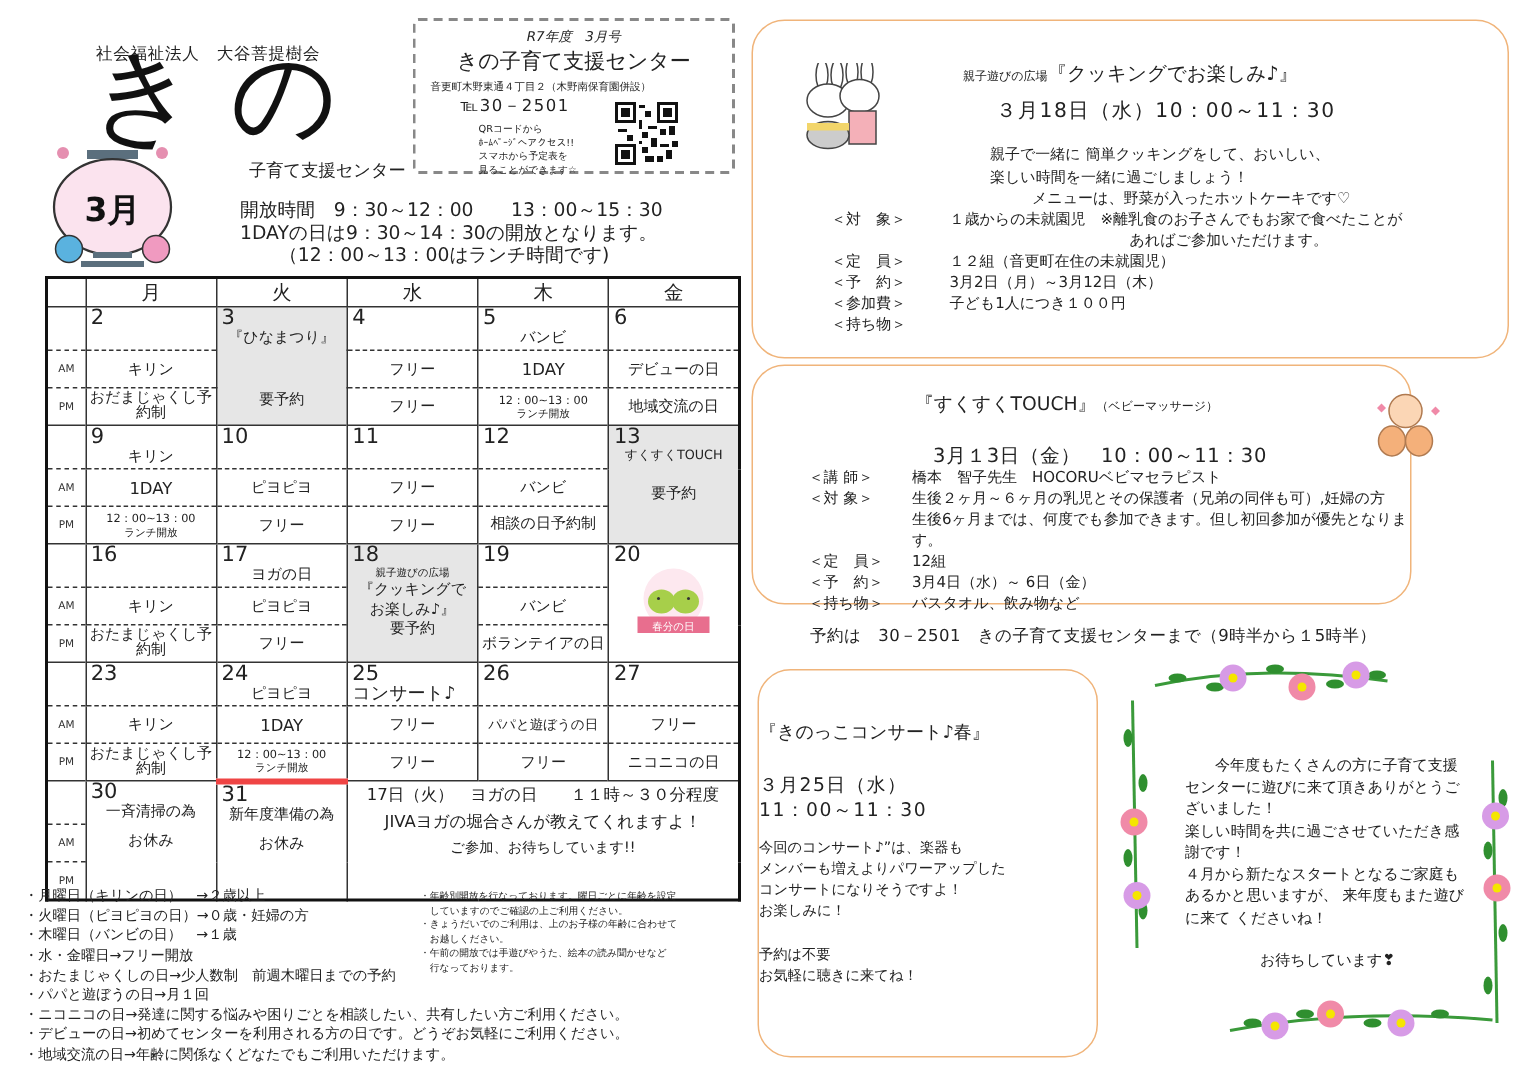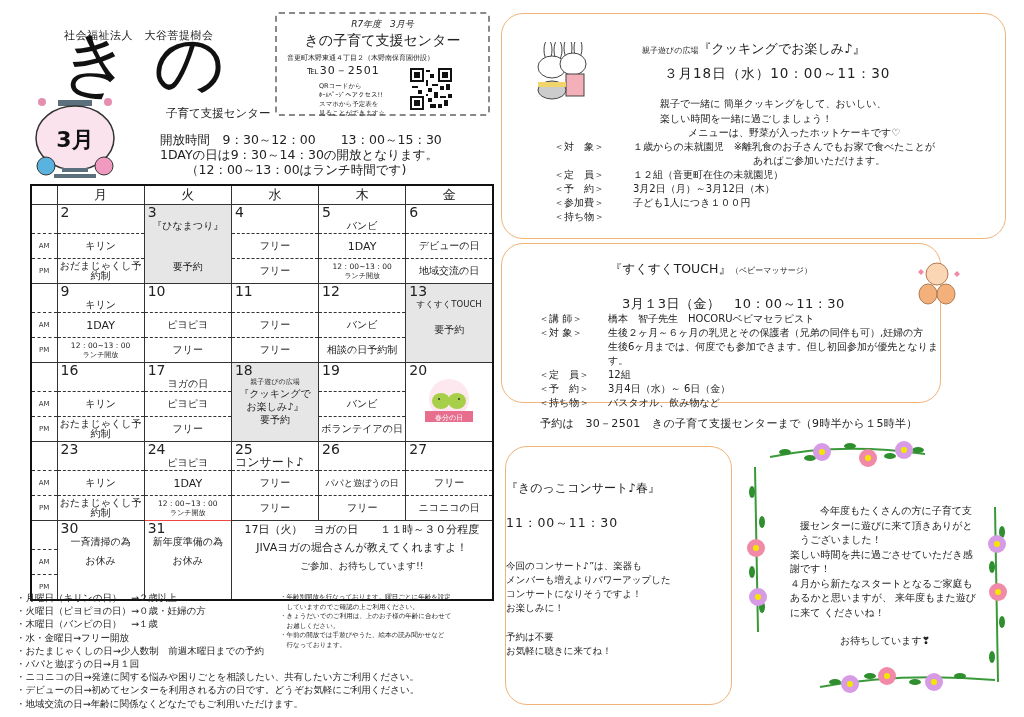--- a/index.html
+++ b/index.html
@@ -72,21 +72,21 @@
 
   .reserve { left: 540px; top: 416px; font-size: 11px; letter-spacing: 0.3px; }
 
   .b3 { position: absolute; left: 0; width: 100%; text-align: left; }
   .b3-head { top: 33px; font-size: 12px; }
   .b3-date { top: 67px; font-size: 12.5px; line-height: 17px; letter-spacing: 1px; }
   .b3-body { top: 112px; font-size: 9.5px; line-height: 14px; }
   .b3-note { top: 183px; font-size: 9.5px; line-height: 14px; }
 
   .thanks { left: 790px; top: 504px; width: 190px; font-size: 10px; line-height: 14.5px; }
-  .thanks .first { text-indent: 2em; margin-left: 10px; }
+  .thanks .first { text-indent: 2em; }
   .thanks .end { text-align: center; margin-top: 14px; }
   .vine { position: absolute; }
 </style>
 </head>
 <body>
 
 <div class="abs org">社会福祉法人　大谷菩提樹会</div>
 <div class="abs title-big">きの</div>
 
 <div class="abs lantern">
@@ -337,21 +337,21 @@
     <td>ニコニコの日</td>
   </tr>
 
   <tr class="daterow">
     <td></td>
     <td class="merged" rowspan="3" style="border-top:1px solid #333">
       <span class="dnum">30</span>
       <span class="dnote">一斉清掃の為</span>
       <span class="dnote" style="margin-top:6px">お休み</span>
     </td>
-    <td class="merged" rowspan="3" style="border-top:1px solid #ef4444">
+    <td class="merged" rowspan="3" style="border-top:4px solid #ef4444">
       <span class="dnum">31</span>
       <span class="dnote">新年度準備の為</span>
       <span class="dnote" style="margin-top:6px">お休み</span>
     </td>
     <td colspan="3" rowspan="3" class="notice" style="border-top:1px solid #333">
       <div>17日（火）　ヨガの日　　１１時～３０分程度</div>
       <div>JIVAヨガの堀合さんが教えてくれますよ！</div>
       <div style="font-size:9.5px">ご参加、お待ちしています!!</div>
     </td>
   </tr>
@@ -474,20 +474,21 @@
         <span>バスタオル、飲み物など</span>
       </div>
   </div>
 </div>
 
 <div class="abs reserve">予約は　30－2501　きの子育て支援センターまで（9時半から１5時半）</div>
 
 <div class="abs rbox box3">
   <div class="b3 b3-head">『きのっこコンサート♪春』</div>
   <div class="b3 b3-date">
+    <div>３月25日（水）</div>
     <div>11：00～11：30</div>
   </div>
   <div class="b3 b3-body">
     <div>今回のコンサート♪”は、楽器も</div>
       <div>メンバーも増えよりパワーアップした</div>
     <div>コンサートになりそうですよ！</div>
       <div>お楽しみに！</div>
   </div>
   <div class="b3 b3-note">
     <div>予約は不要</div>

